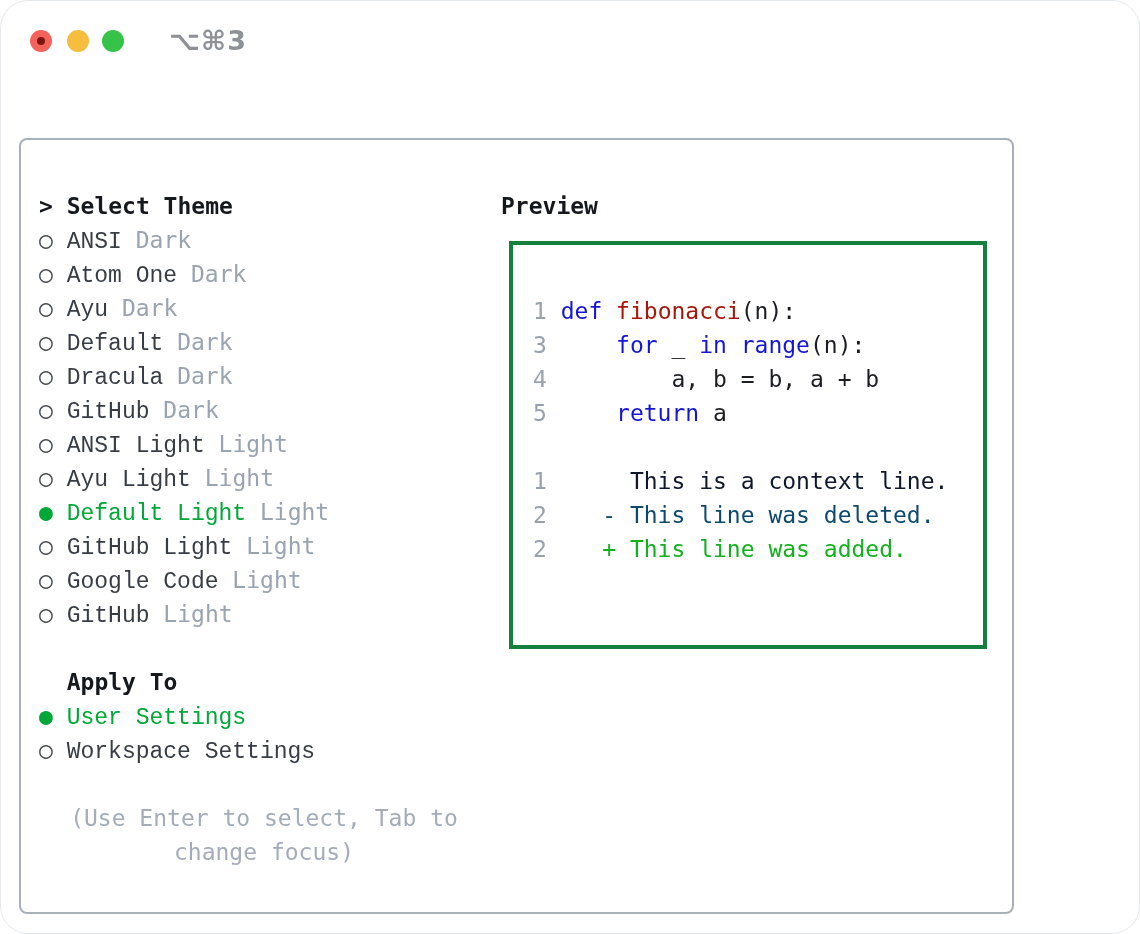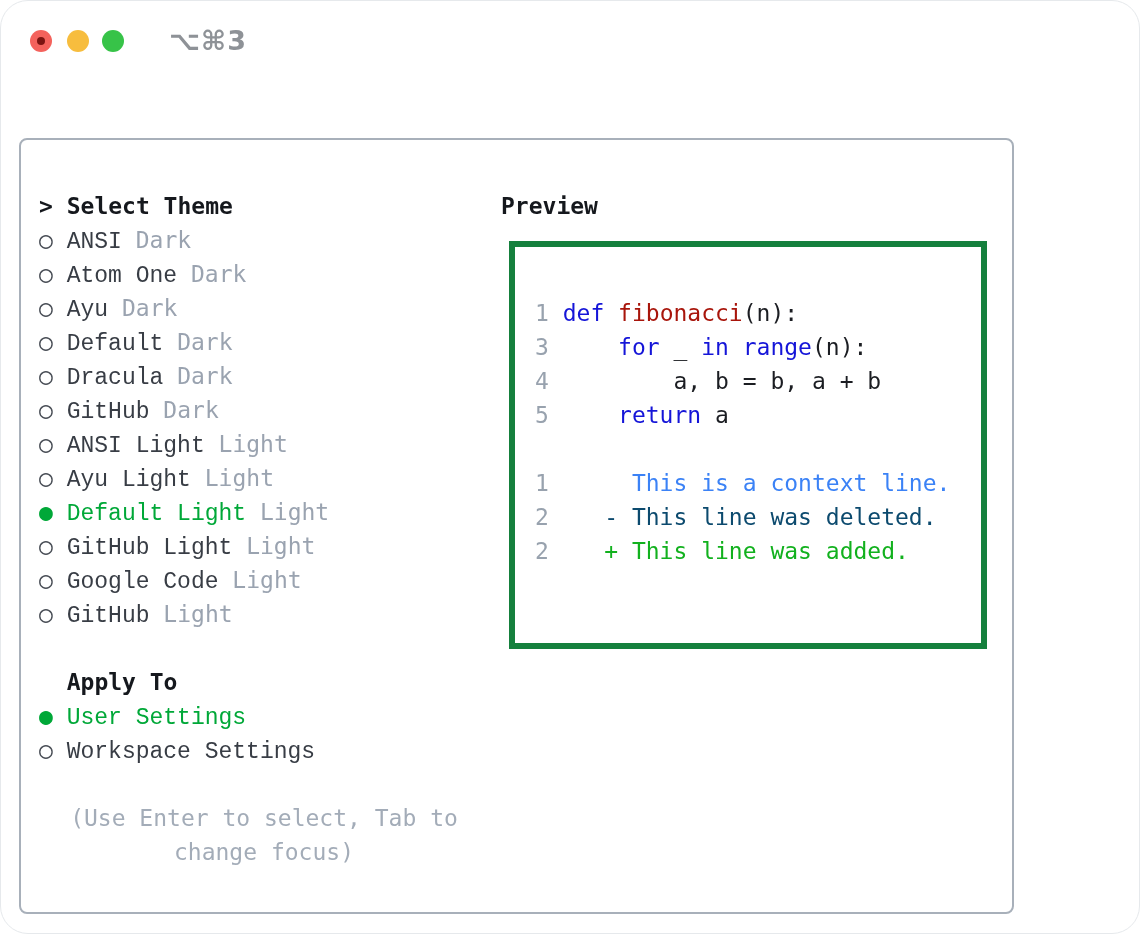--- a/index.html
+++ b/index.html
@@ -33,28 +33,28 @@
   .hd{color:#15181d;font-weight:bold;}
   .nm{color:#383d45;font-family:Liberation Mono, monospace;}
   .tag{color:#9aa3b0;margin-left:1ch;text-align:right;}
   .selected .mk{color:#00a838;}
   .selected .nm{color:#00a838;}
   .help{color:#a3acb8;text-align:center;}
   
   .preview-title{position:absolute;left:480px;top:49px;}
   .preview-box{
     position:absolute;left:488px;top:101px;width:478px;height:408px;
-    border:6px solid #15803d;background:#ffffff;box-sizing:border-box;
+    border:4px solid #15803d;background:#ffffff;box-sizing:border-box;
   }
   .code-area{position:absolute;left:20px;top:49px;}
   .ln{display:inline-block;width:2ch;color:#98a2ae;}
   .kw{color:#1515d8;}
   .fn{color:#a8150b;}
   .pl{color:#1b1d22;}
-  .ctx{color:#3b82f6;}
+  .ctx{color:#0f172a;}
   .del{color:#0c4a6e;}
   .add{color:#12b11e;}
 </style>
 </head>
 <body>
 
 <div class="window">
 
   <div class="titlebar">
     <div class="light red"></div>

